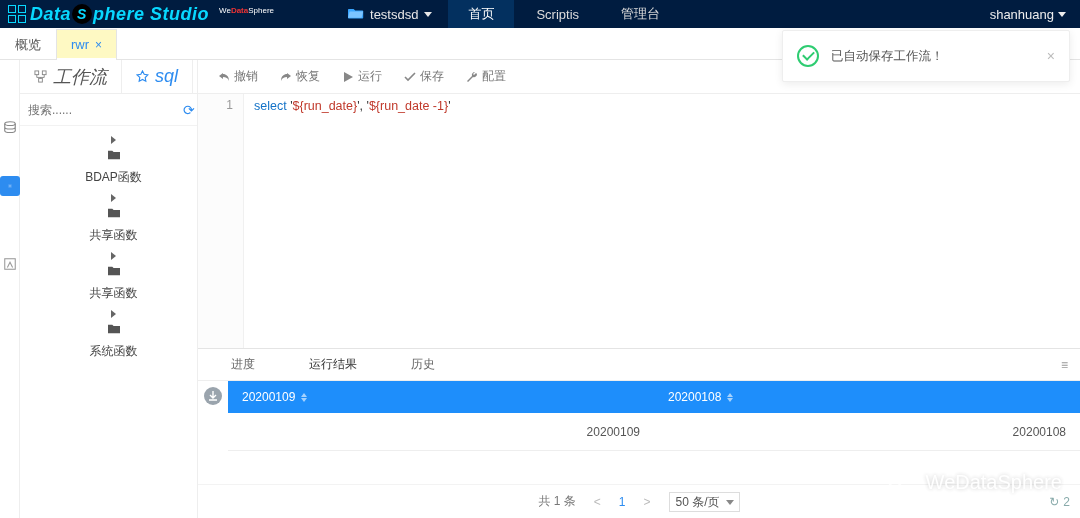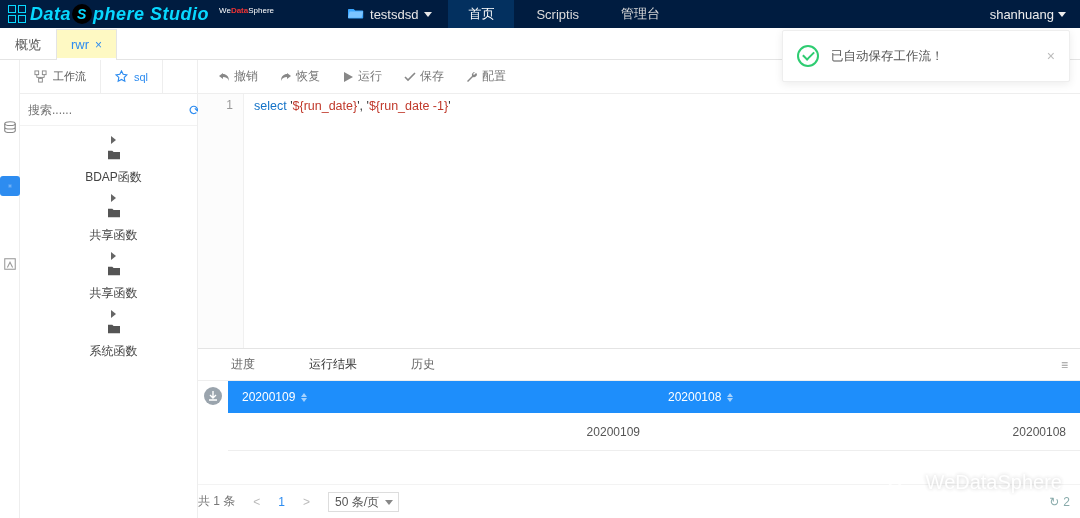--- a/index.html
+++ b/index.html
@@ -31,24 +31,24 @@
 
   
   .body-row { display:flex; height:calc(100% - 60px); }
   .gutter-left { width:20px; border-right:1px solid #eee; display:flex; flex-direction:column; align-items:center; padding-top:60px; gap:40px; background:#fff;}
   .gutter-left .gicon { width:16px;height:16px; display:flex;align-items:center;justify-content:center; color:#888; cursor:pointer;}
   .gutter-left .gicon.active{ color:#fff; background:#2d8cf0; border-radius:3px; padding:8px; width:20px; height:20px;}
 
   
   .leftpanel { width:178px; border-right:1px solid #eee; display:flex; flex-direction:column; }
   .subtabs { height:34px; display:flex; border-bottom:1px solid #eee; }
-  .subtab { flex:0 0 auto; padding:0 14px; display:flex; align-items:center; gap:6px; font-size:11px; color:#555; cursor:pointer; border-right:1px solid #eee;}
+  .subtab { flex:0 0 auto; padding:0 14px; display:flex; align-items:center; gap:6px; font-size:18px; color:#555; cursor:pointer; border-right:1px solid #eee;font-style:italic;}
   .subtab.active { color:#2d8cf0; }
   .subtab svg { width:13px; height:13px; }
-  .searchrow { height:32px; display:flex; align-items:center; padding:0 8px; gap:6px; border-bottom:1px solid #f2f2f2;}
+  .searchrow { height:32px; display:flex; align-items:center; padding:0 8px; border-bottom:1px solid #f2f2f2;}
   .searchrow input { flex:1; border:none; outline:none; font-size:12px; color:#666; }
   .searchrow .refresh { color:#2d8cf0; cursor:pointer; font-size:14px;}
   .tree { padding:6px 6px; font-size:12px; color:#444; }
   .tree-item { display:flex; align-items:center; gap:5px; padding:4px 6px 4px 16px; cursor:pointer;flex-direction:column;}
   .tree-item .caret { width:0;height:0;border-top:4px solid transparent;border-bottom:4px solid transparent;border-left:5px solid #666;}
   .tree-item .foldericon svg { width:14px; height:12px; }
 
   
   .main { flex:1; display:flex; flex-direction:column; min-width:0;}
   .toolbar { height:34px; display:flex; align-items:center; gap:2px; padding:0 10px; border-bottom:1px solid #eee; color:#777; font-size:12px;}
@@ -72,21 +72,21 @@
   .dl-gutter svg{width:10px;height:10px;fill:#fff;}
   .rt-table { flex:1; }
   .rt-head { display:flex; background:#1e8efb; color:#fff; height:32px; align-items:center; font-size:12px;}
   .rt-head .cell { flex:1; padding:0 14px; display:flex; align-items:center; gap:6px;}
   .sort-arr { display:flex; flex-direction:column; gap:1px;}
   .sort-arr span{width:0;height:0;border-left:3px solid transparent;border-right:3px solid transparent;}
   .sort-arr .up{border-bottom:4px solid rgba(255,255,255,.6);}
   .sort-arr .dn{border-top:4px solid rgba(255,255,255,.6);}
   .rt-row { display:flex; height:38px; align-items:center; border-bottom:1px solid #eee; font-size:12px; color:#555;}
   .rt-row .cell { flex:1; padding:0 14px;}
-  .pager { height:34px; display:flex; align-items:center; justify-content:flex-start; gap:14px; font-size:12px; color:#777; border-top:1px solid #f3f3f3; position:relative;}
+  .pager { height:34px; display:flex; align-items:center; justify-content:center; gap:14px; font-size:12px; color:#777; border-top:1px solid #f3f3f3; position:relative;}
   .pager .pg-btn { color:#bbb; cursor:pointer; padding:0 4px;}
   .pager .pg-num { color:#2d8cf0; }
   .pager select { border:1px solid #ddd; padding:2px 18px 2px 6px; font-size:12px; color:#555; appearance:none; background:#fff; }
   .pager .sel-wrap{position:relative;display:inline-block;}
   .pager .sel-wrap::after{content:"";position:absolute;right:6px;top:50%;margin-top:-2px;width:0;height:0;border-left:4px solid transparent;border-right:4px solid transparent;border-top:5px solid #888;}
   .pager .reload { position:absolute; right:10px; display:flex; align-items:center; gap:4px; color:#8aa; cursor:pointer; }
 
   
   .toast { position:absolute; top:30px; right:10px; width:288px; background:#fff; border:1px solid #eee; box-shadow:0 2px 8px rgba(0,0,0,.08); padding:14px 14px; display:flex; align-items:center; gap:12px; border-radius:2px;}
   .toast .ok { width:22px;height:22px;border:2px solid #2ecc71;border-radius:50%;display:flex;align-items:center;justify-content:center;color:#2ecc71;}

